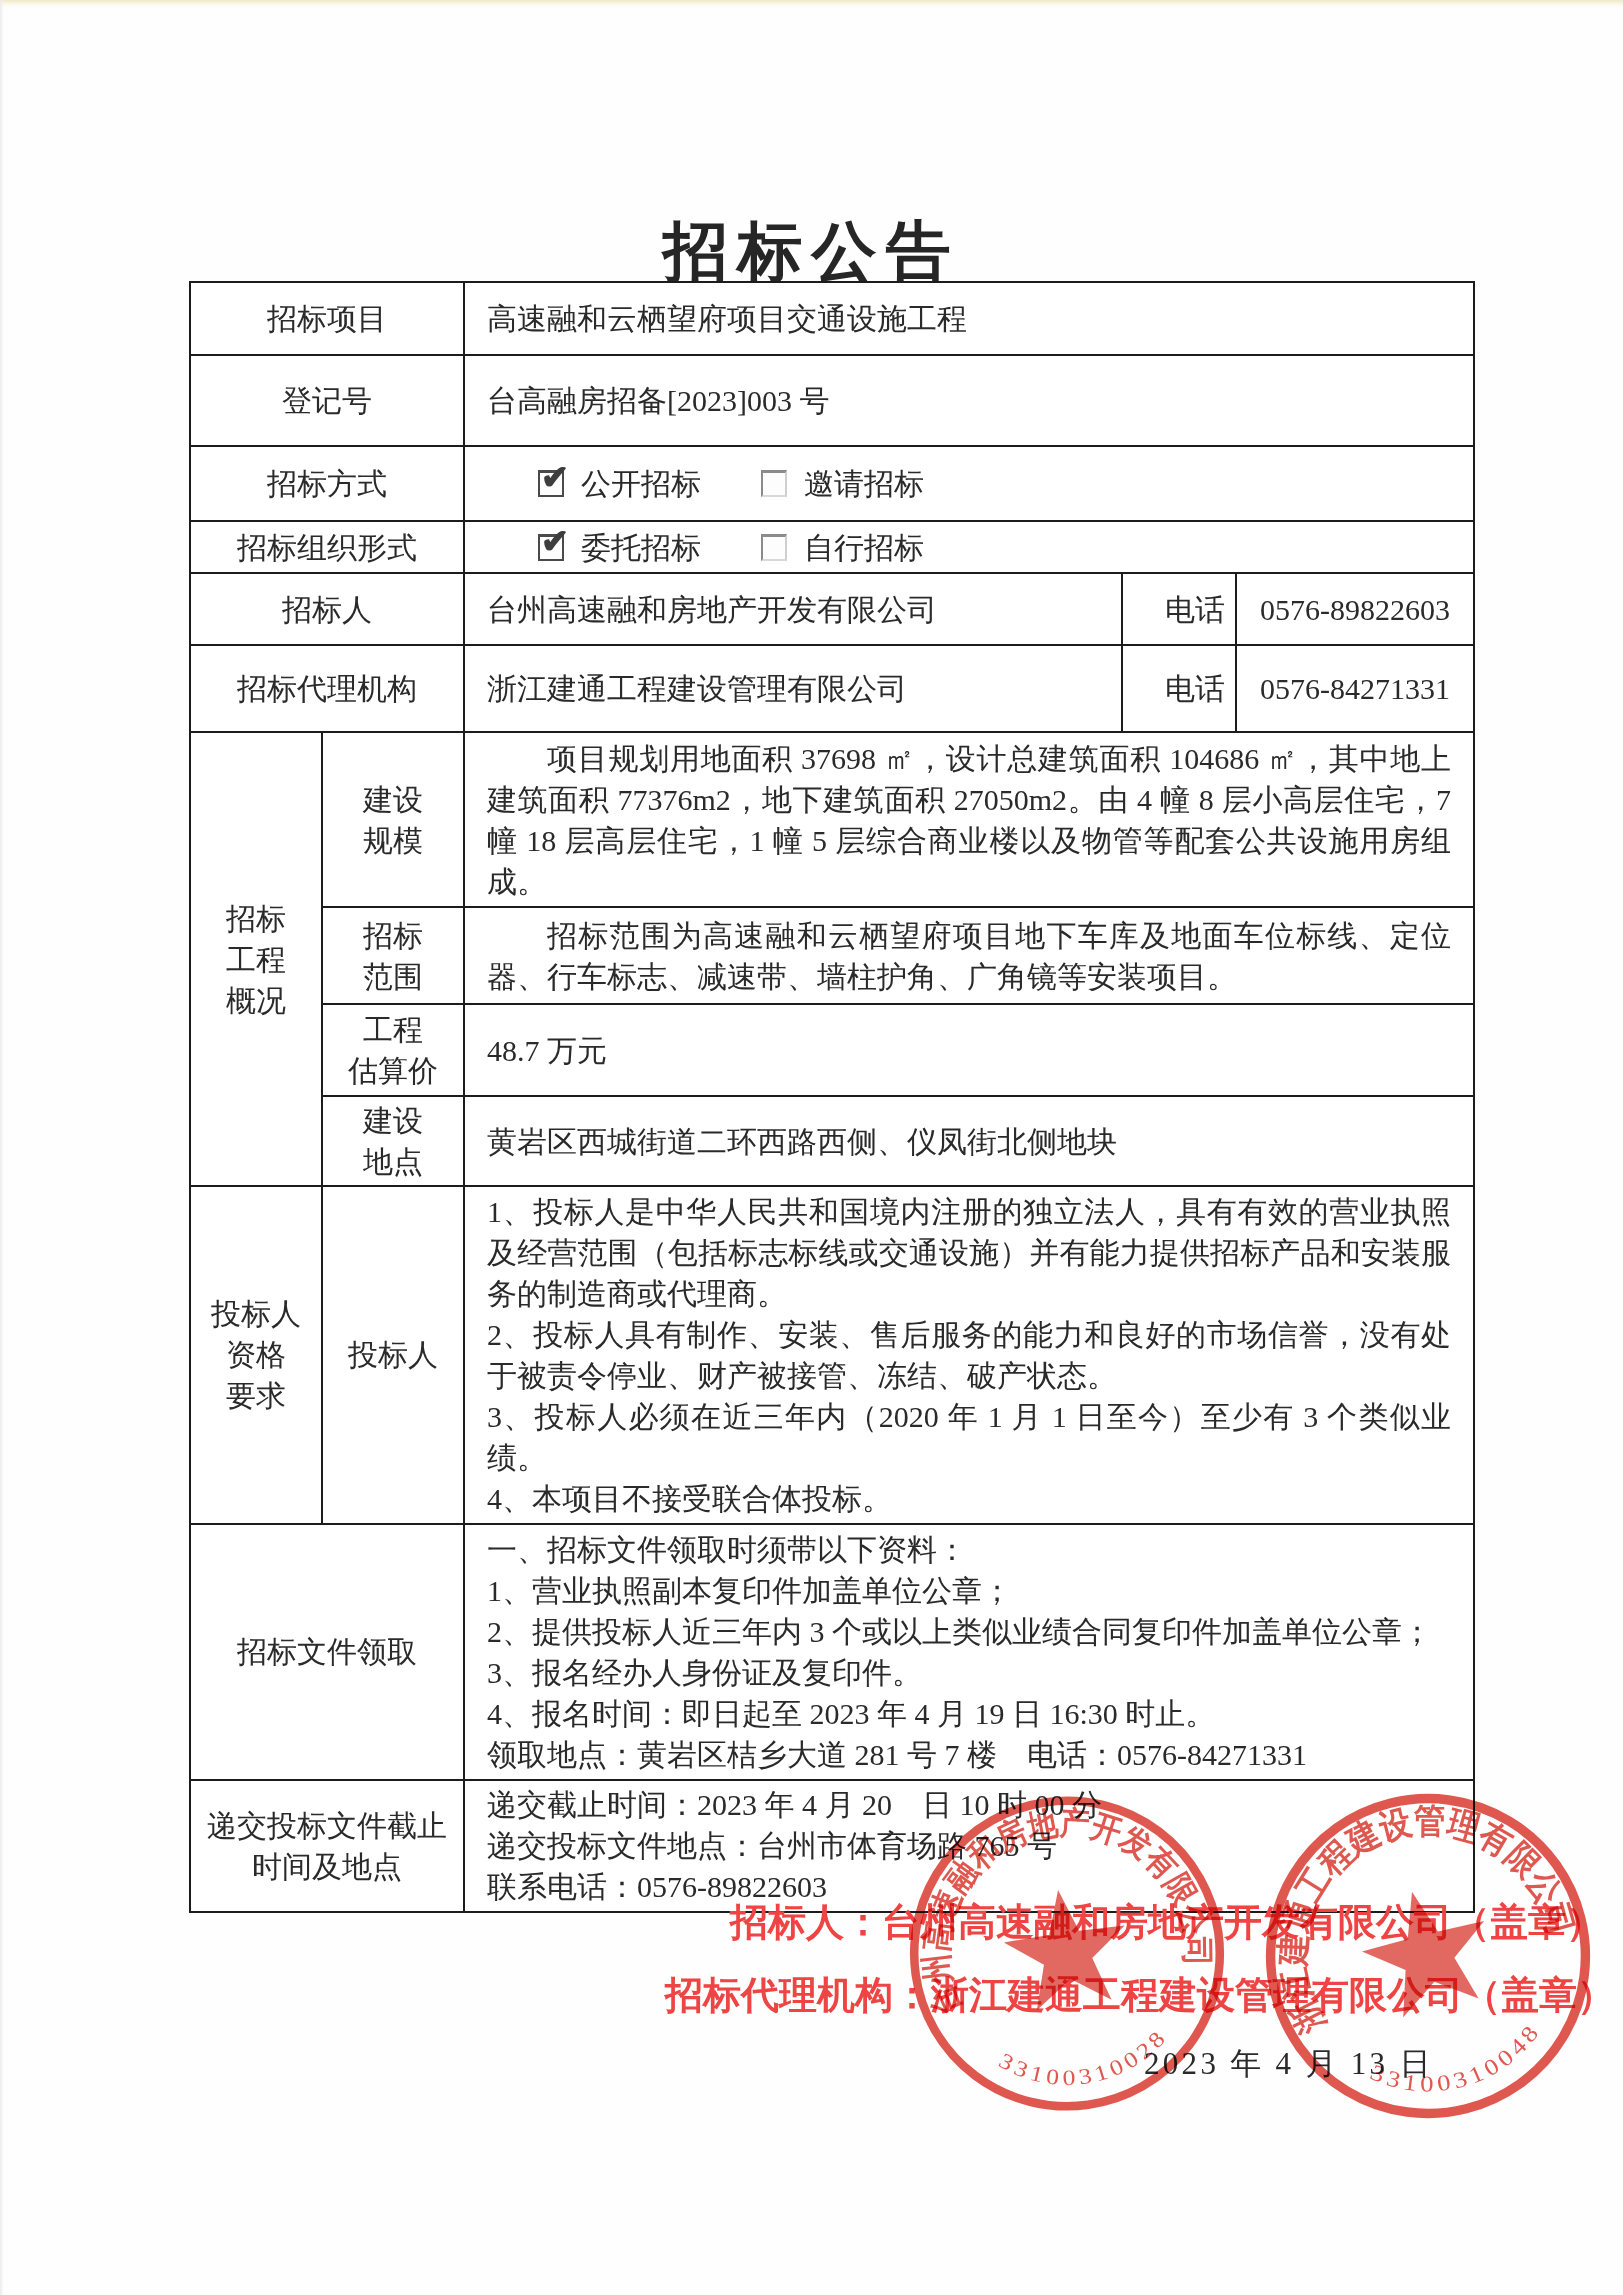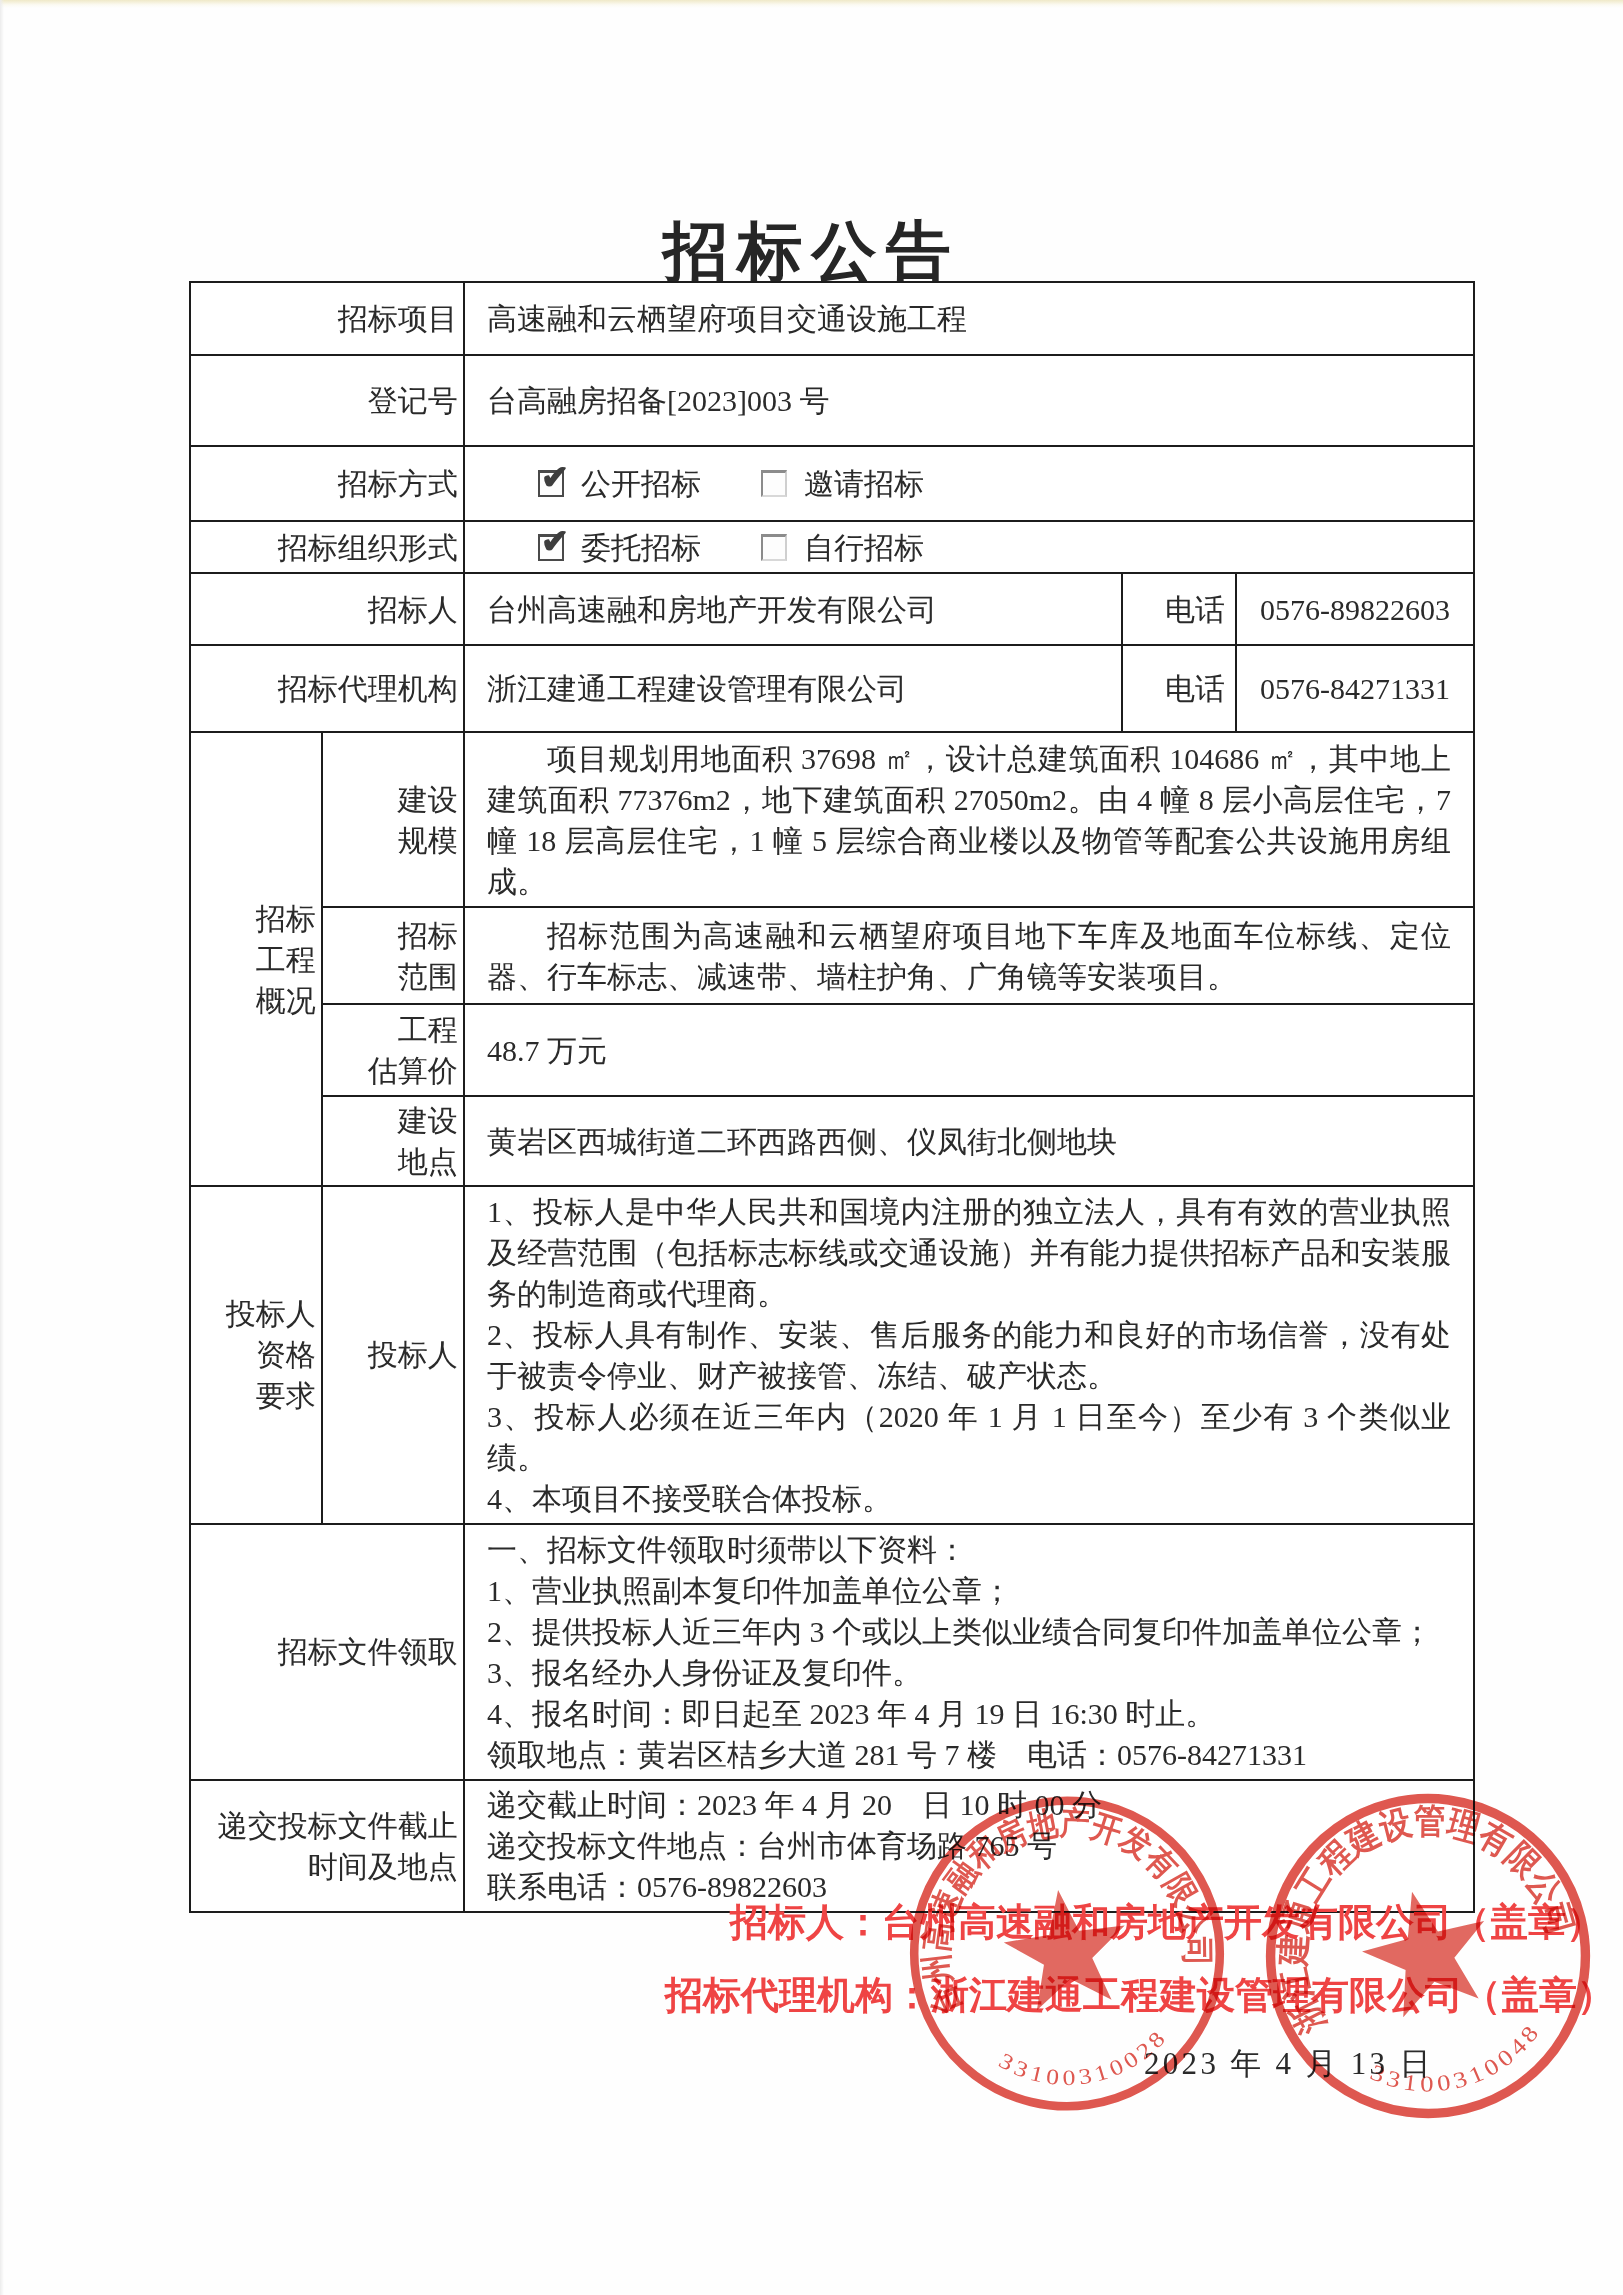--- a/index.html
+++ b/index.html
@@ -10,21 +10,21 @@
        background:linear-gradient(to bottom,#efe9c8,#fbfaf2 60%,rgba(255,255,255,0));}
   .scan-edge-left{position:absolute;left:0;top:0;width:3.9px;height:2295px;background:linear-gradient(to right,#ececec,rgba(255,255,255,0));}
 
   .doc-title{position:absolute;left:0;top:208px;width:1623px;text-align:center;
        font-size:65px;font-weight:bold;letter-spacing:9.2px;color:#262626;}
 
   table.tender{position:absolute;left:189px;top:281px;width:1284px;
        border-collapse:collapse;table-layout:fixed;background:#ffffff;}
   table.tender td{border:2px solid #1c1c1c;vertical-align:middle;
        font-size:30px;line-height:41px;color:#2a2a2a;overflow:hidden;}
-  td.lbl{text-align:right;white-space:pre-line;line-height:44px;padding:2.6px 5.2px;}
+  td.lbl{text-align:center;white-space:pre-line;line-height:44px;padding:2.6px 5.2px;}
   td.val{padding:3.9px 22px;text-align:left;}
   td.phone-lbl{text-align:center;padding-left:33px;}
   td.phone-val{text-align:center;}
   td.para{text-align:justify;}
   .indent2{text-indent:60px;}
   .line{white-space:pre-wrap;}
 
   .opts{display:flex;align-items:center;margin-left:51px;}
   .opt{display:flex;align-items:center;}
   .opt + .opt{margin-left:60px;}

